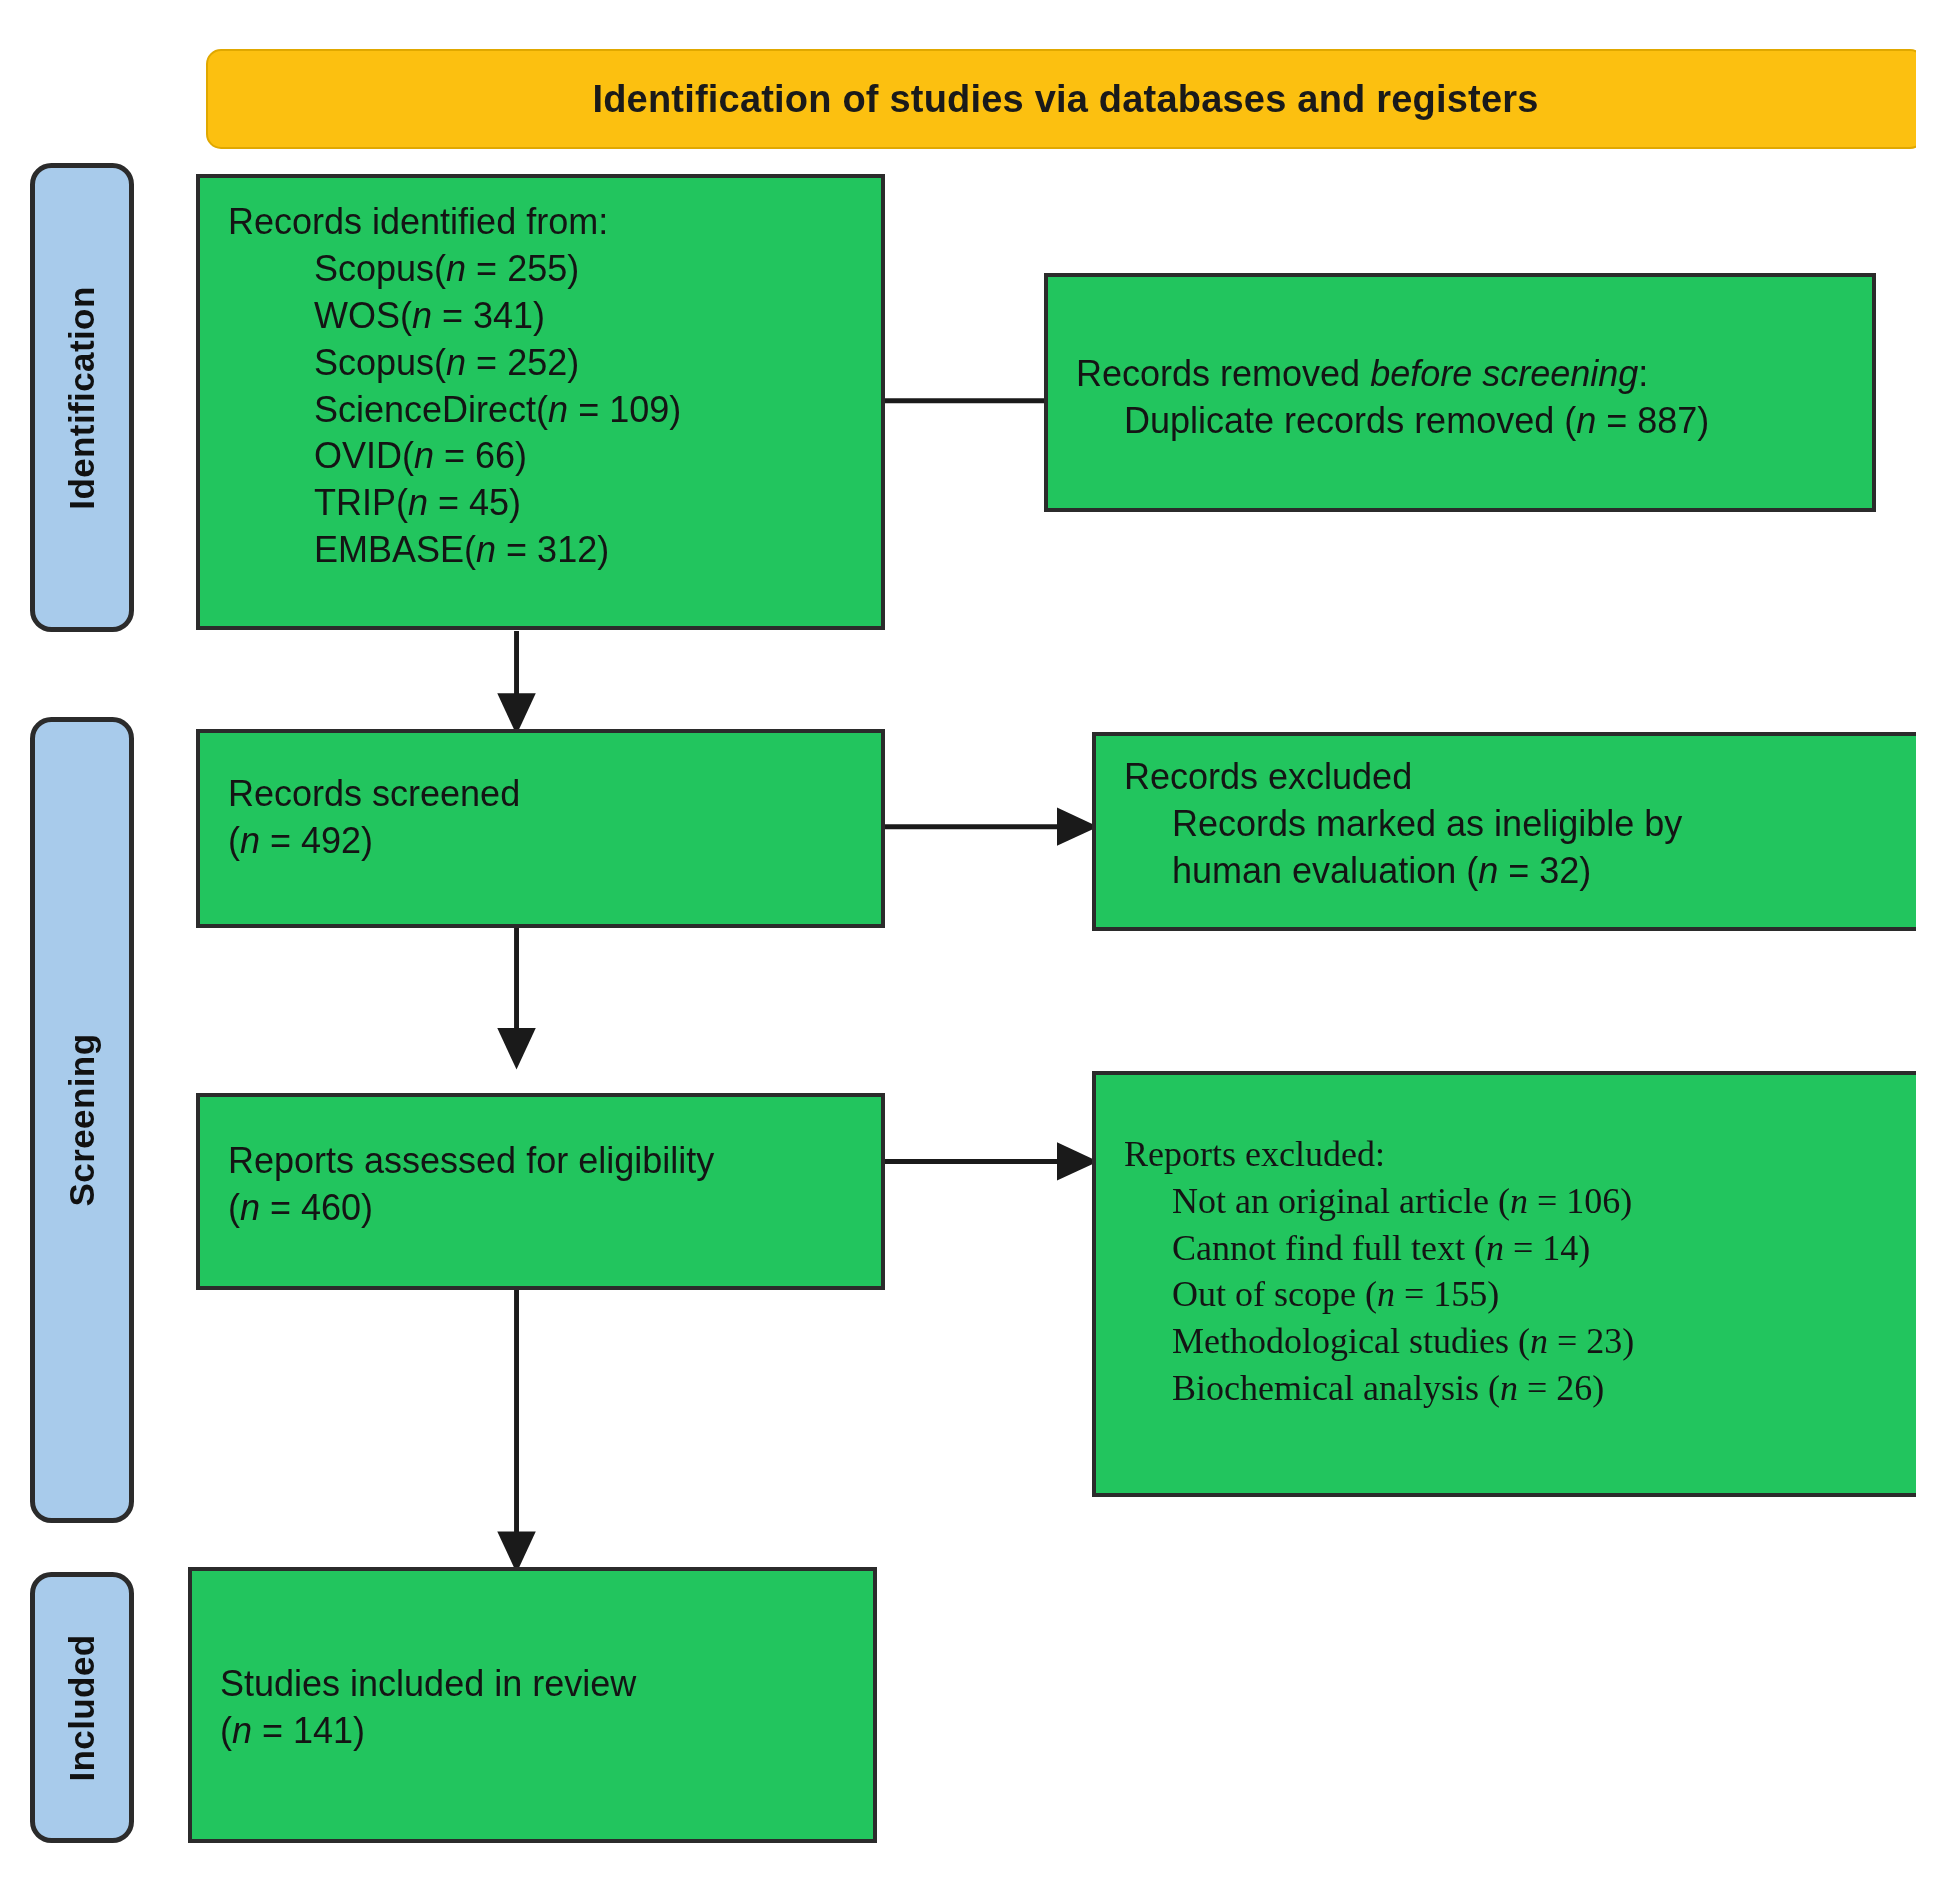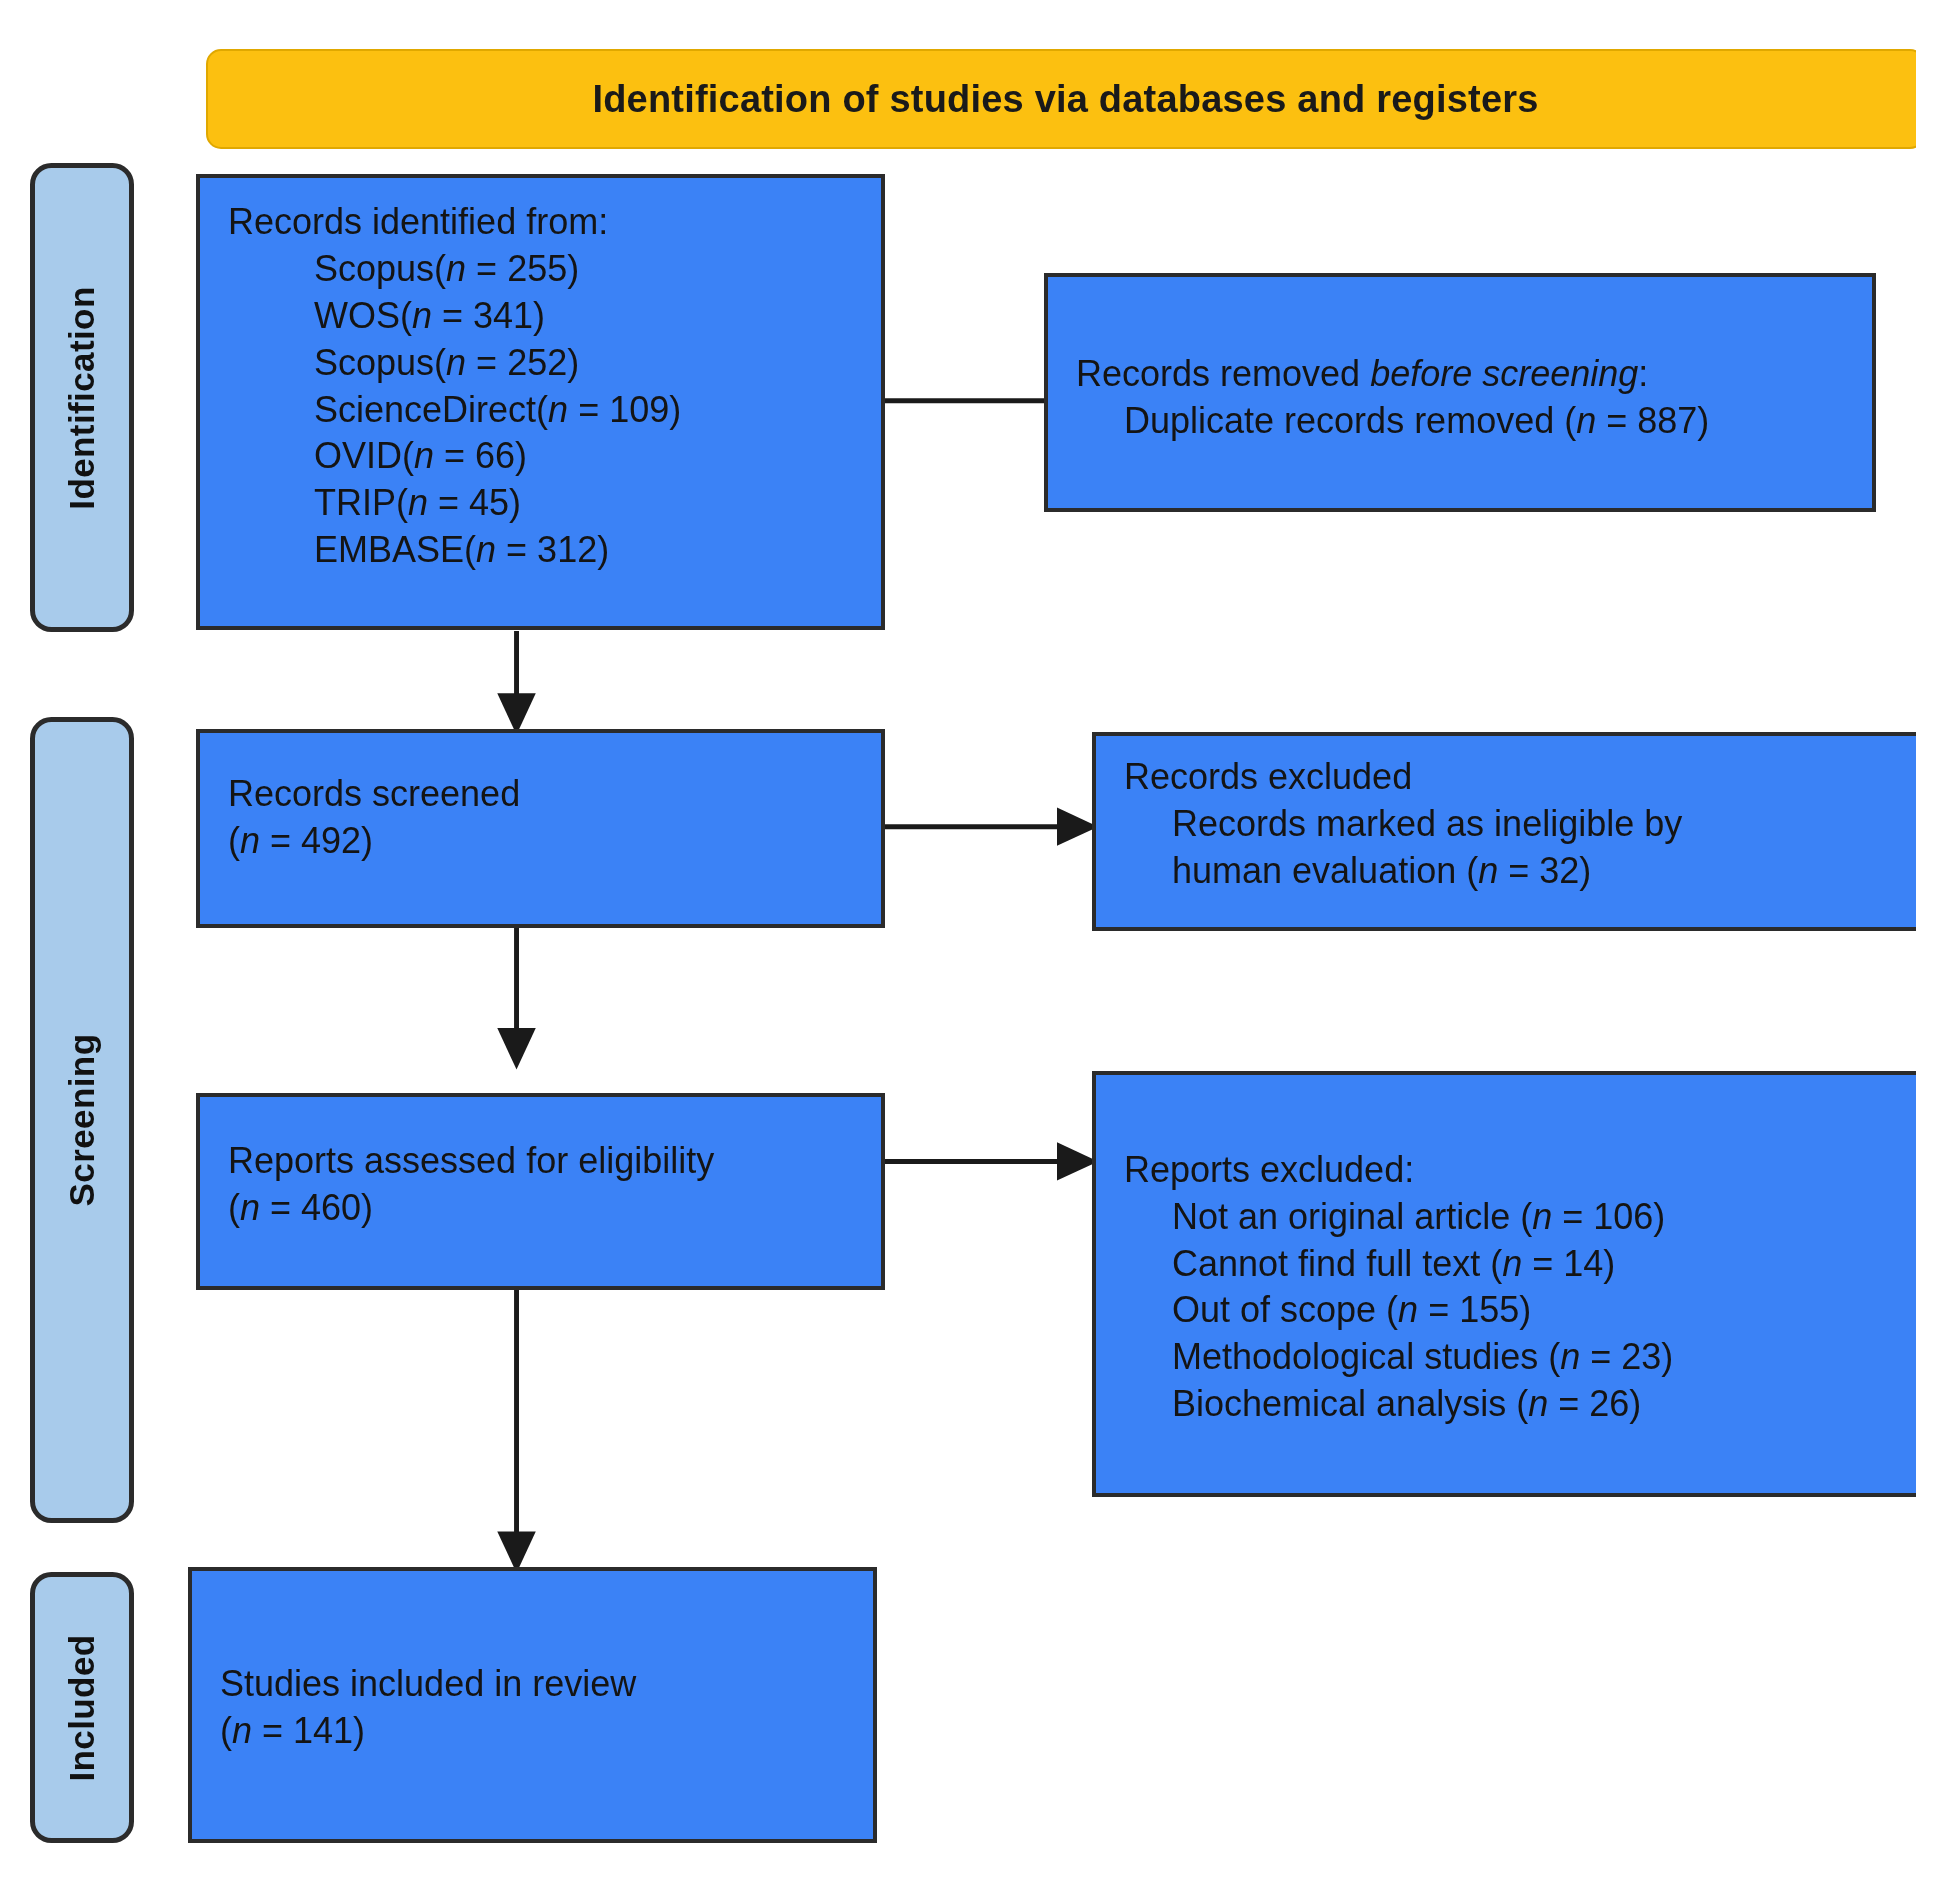--- a/index.html
+++ b/index.html
@@ -60,21 +60,21 @@
     font-size: 35px;
     font-weight: bold;
     color: #111111;
     letter-spacing: 0.4px;
   }
 
   
   .box {
     position: absolute;
     box-sizing: border-box;
-    background: #3b82f6;
+    background: #22c55e;
     border: 4.1px solid #2b2b2b;
     padding: 0;
   }
   .box-inner {
     position: absolute;
     left: 28px;
     right: 16.4px;
   }
   .line {
     font-size: 36px;
@@ -210,21 +210,21 @@
   <div class="box" style="left:196px; top:1093px; width:689px; height:197px;">
     <div class="box-inner" style="top:41px;">
       <div class="line">Reports assessed for eligibility</div>
       <div class="line">
         <span>(</span><em class="ital">n</em><span> = 460)</span>
       </div>
     </div>
   </div>
 
   <div class="box" style="left:1092px; top:1071px; width:832px; height:426px;">
-    <div class="box-inner" style="top:72px;">
+    <div class="box-inner" style="top:56px;font-family:Liberation Serif, serif;">
       <div class="line">Reports excluded:</div>
 
       <div class="line indent-sm">
         <span>Not an original article (</span><em class="ital">n</em><span> = 106)</span>
       </div>
 
       <div class="line indent-sm">
         <span>Cannot find full text (</span><em class="ital">n</em><span> = 14)</span>
       </div>
 

